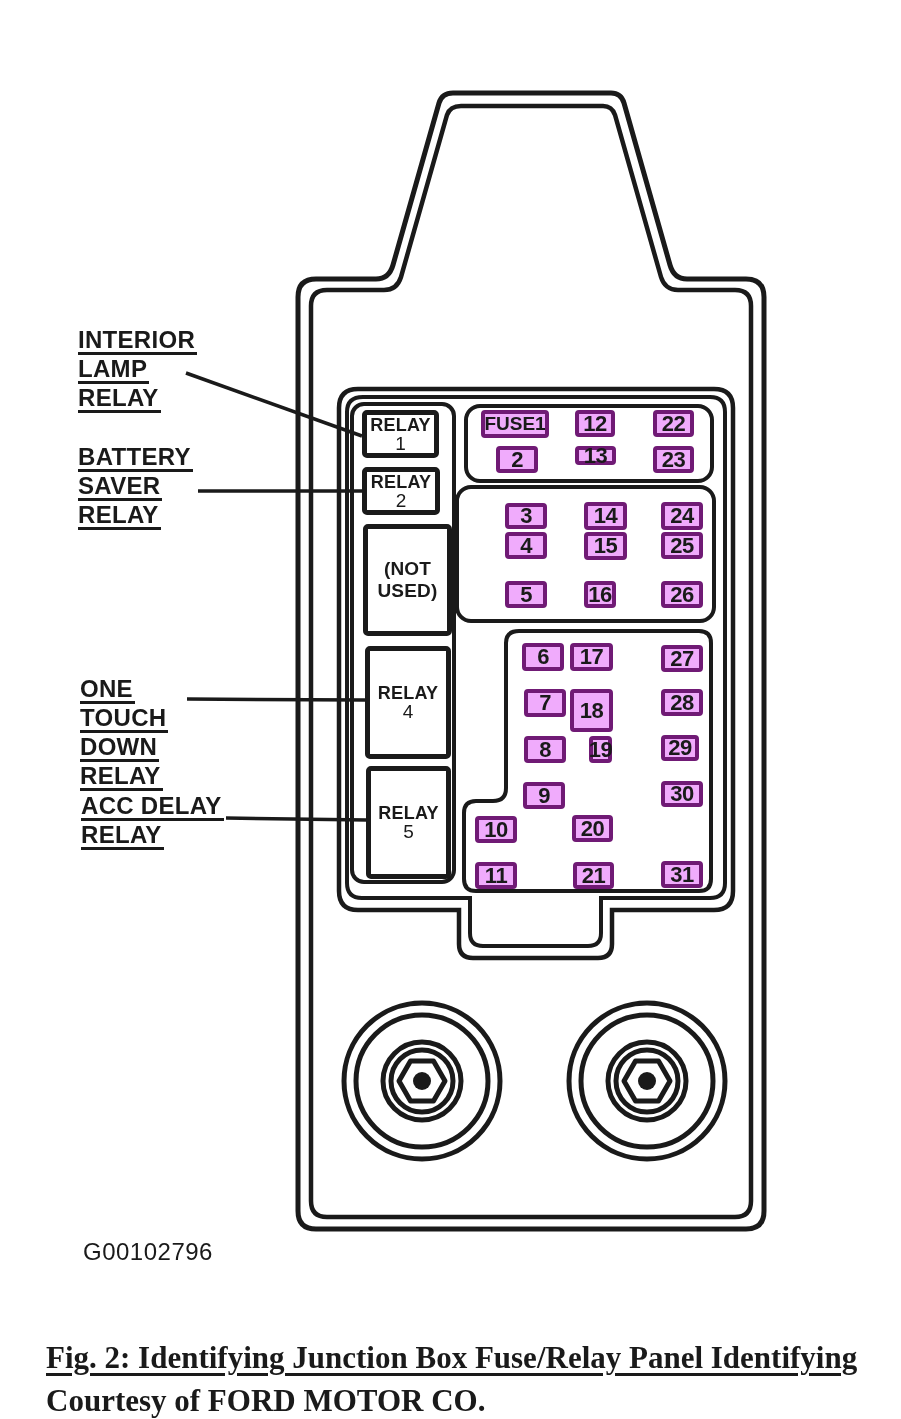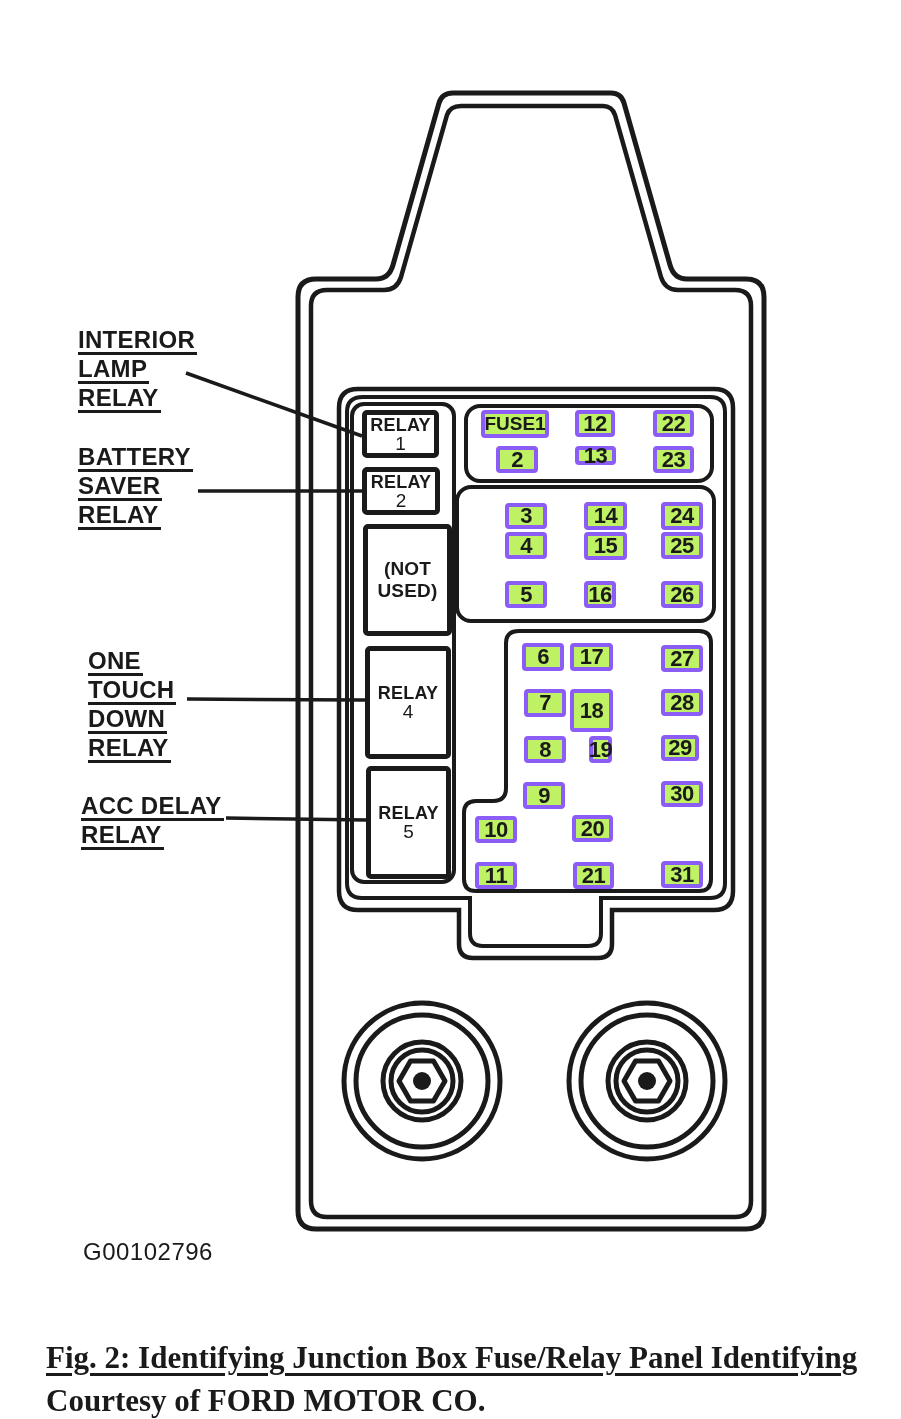--- a/index.html
+++ b/index.html
@@ -12,21 +12,21 @@
   
   .callout{position:absolute;font-weight:bold;font-size:24px;line-height:21px;letter-spacing:.3px;}
   .callout-line{display:table;border-bottom:3.5px solid #1a1a1a;padding:0 2px 2px 0;margin-bottom:3px;white-space:nowrap;}
   
   .relay{position:absolute;border:5px solid #1a1a1a;border-radius:5px;background:#fff;
     display:flex;flex-direction:column;align-items:center;justify-content:center;box-sizing:border-box;text-align:center;}
   .relay-title{font-weight:bold;font-size:18px;line-height:18px;letter-spacing:.2px;}
   .relay-num{font-size:19px;line-height:19px;font-weight:400;}
   .relay.note .relay-title,.relay.note .relay-num{font-weight:bold;font-size:19px;line-height:22px;}
   
-  .fuse{position:absolute;border:4px solid #8b5cf6;border-radius:4px;background:#bef264;
+  .fuse{position:absolute;border:4px solid #701a75;border-radius:4px;background:#f0abfc;
     display:flex;align-items:center;justify-content:center;font-size:22px;font-weight:600;
     letter-spacing:-.5px;line-height:18px;box-sizing:border-box;}
   .fuse.wide{font-size:19px;font-weight:700;letter-spacing:0;}
   
   #figure-id{position:absolute;left:83px;top:1238px;font-size:24px;letter-spacing:.5px;}
   .caption{position:absolute;left:46px;font-family:"Liberation Serif",serif;font-weight:bold;font-size:31px;white-space:nowrap;}
   #caption-title{top:1340px;text-decoration:underline;text-decoration-thickness:3px;text-underline-offset:5px;}
   #caption-courtesy{top:1383px;}
 </style>
 </head>
@@ -83,21 +83,21 @@
 <div class="callout" style="left: 78px; top: 329px;">
       <span class="callout-line">INTERIOR</span>
       <span class="callout-line">LAMP</span>
       <span class="callout-line">RELAY</span>
     </div>
     <div class="callout" style="left: 78px; top: 446px;">
       <span class="callout-line">BATTERY</span>
       <span class="callout-line">SAVER</span>
       <span class="callout-line">RELAY</span>
     </div>
-    <div class="callout" style="left: 80px; top: 650px; margin-left: 8px;">
+    <div class="callout" style="left: 80px; top: 678px;">
       <span class="callout-line">ONE</span>
       <span class="callout-line">TOUCH</span>
       <span class="callout-line">DOWN</span>
       <span class="callout-line">RELAY</span>
     </div>
     <div class="callout" style="left: 81px; top: 795px;">
       <span class="callout-line">ACC DELAY</span>
       <span class="callout-line">RELAY</span>
     </div>
     <div class="relay" style="left: 362px; top: 410px; width: 77px; height: 48px;">

